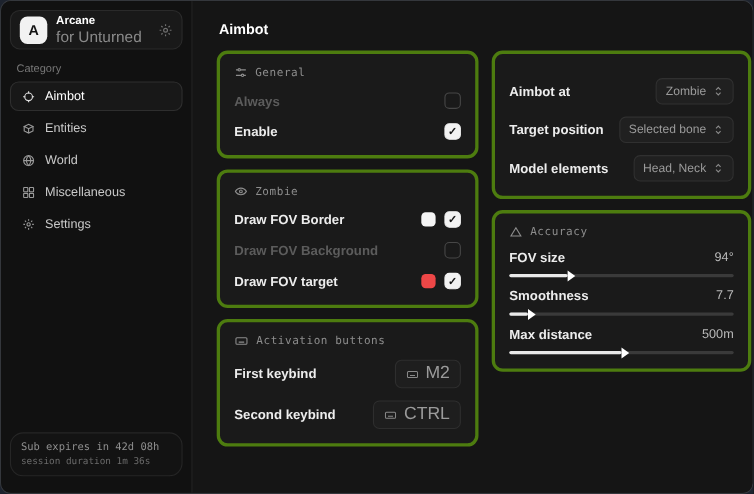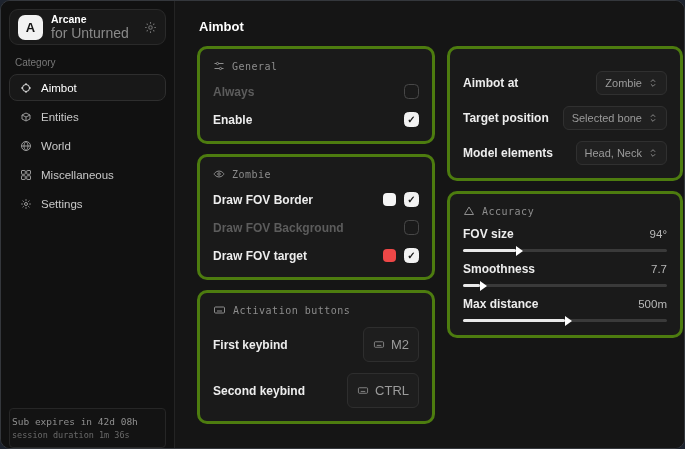--- a/index.html
+++ b/index.html
@@ -63,25 +63,25 @@
     cursor:pointer;
   }
   .nav-item .nav-icon { color:#9a9a9a; display:flex; }
   .nav-item.active {
     background:#181818;
     border-color:#2e2e2e;
     color:#ffffff;
   }
   .nav-item.active .nav-icon { color:#e0e0e0; }
   .sidebar-status {
-    position:absolute; left:8px; right:8px; bottom:0;
+    position:absolute; left:8px; right:8px; bottom:15px;
     border:1px solid #262626;
     background:#131313;
-    border-radius:4px;
-    padding:7px 2px;
+    border-radius:12px;
+    padding:7px 9px;
   }
   .status-line1 {
     font-family:"DejaVu Sans Mono", monospace;
     font-size:9.5px; color:#8f8f8f; white-space:nowrap;
   }
   .status-line2 {
     font-family:"DejaVu Sans Mono", monospace;
     font-size:8.5px; color:#6a6a6a; margin-top:3px; white-space:nowrap;
   }
   
@@ -140,23 +140,23 @@
     font-size:11px;
     cursor:pointer;
     white-space:nowrap;
   }
   .select-btn .sel-icon { display:flex; color:#8a8a8a; }
   .key-btn {
     display:flex; align-items:center; gap:6px;
     background:#1e1e1e;
     border:1px solid #2e2e2e;
     border-radius:6px;
-    padding:9px 9px;
+    padding:3px 9px;
     color:#9b9b9b;
-    font-size:13px;
+    font-size:16px;
     cursor:pointer;
     white-space:nowrap;
     margin-left:24px;
   }
   .key-btn .kb-icon { display:flex; color:#8a8a8a; }
   .slider-group { margin-top:10px; }
   .slider-head { display:flex; align-items:center; justify-content:space-between; }
   .slider-label { font-size:12px; font-weight:600; color:#ededed; }
   .slider-value { font-size:11.5px; color:#b9b9b9; }
   .slider-track {

